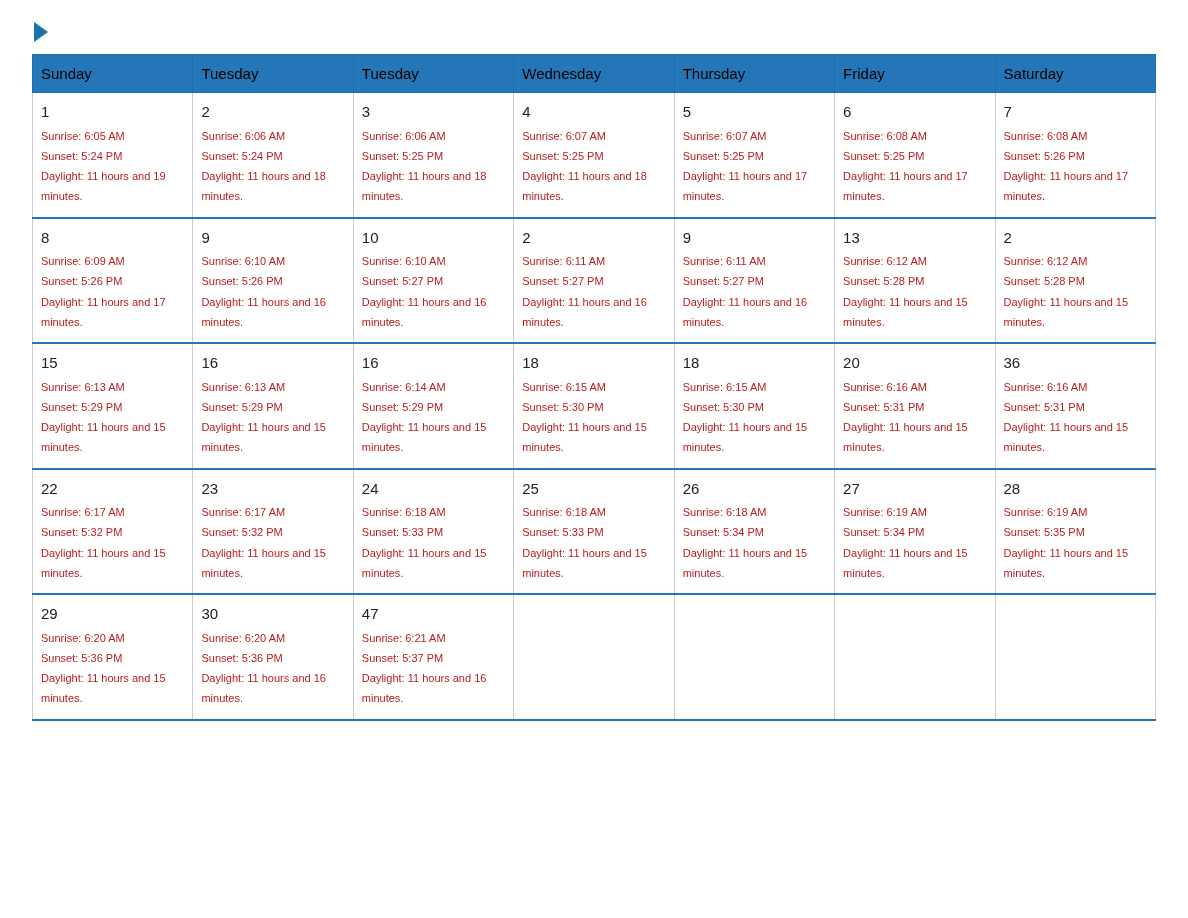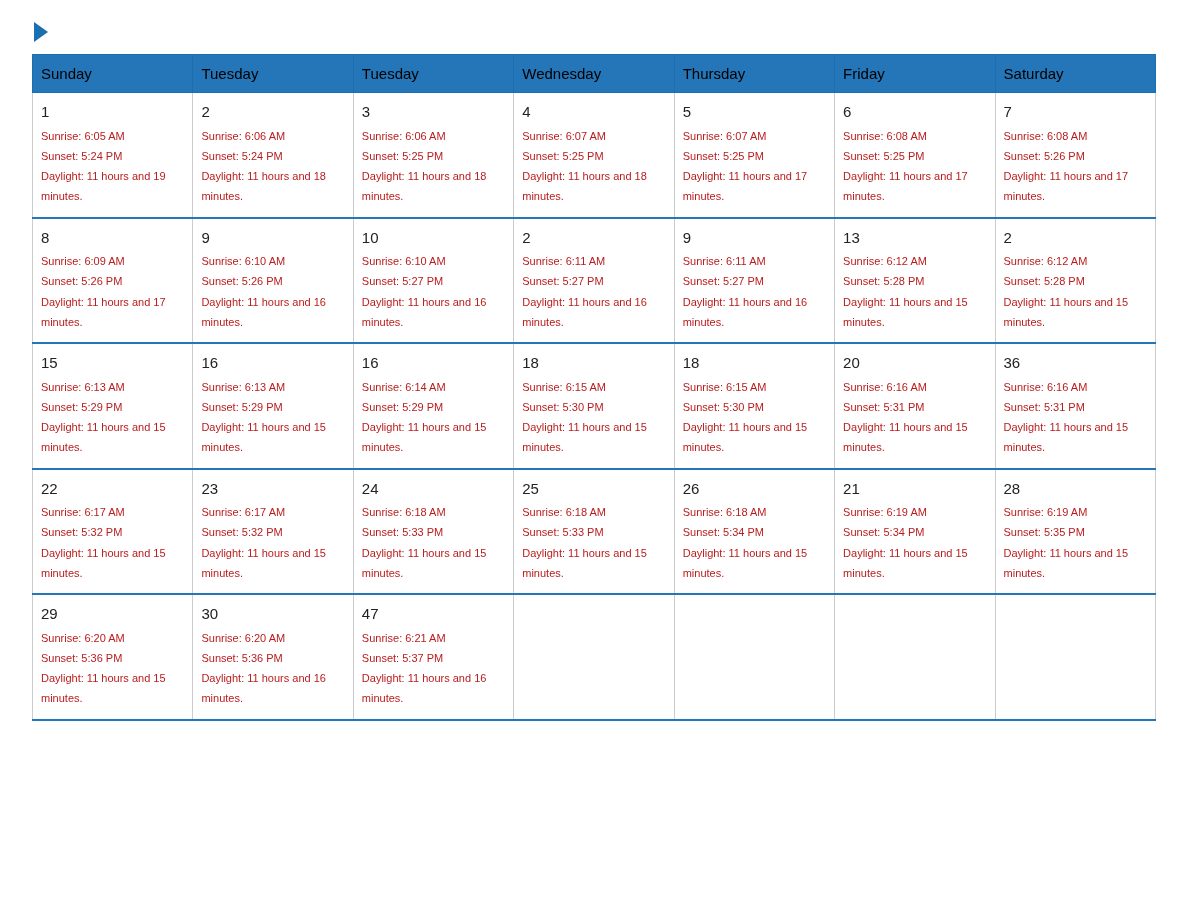--- a/index.html
+++ b/index.html
@@ -154,21 +154,21 @@
         <td><span class="day-number">18</span><span class="day-info">Sunrise: 6:15 AM<br>Sunset: 5:30 PM<br>Daylight: 11 hours and 15 minutes.</span></td>
         <td><span class="day-number">20</span><span class="day-info">Sunrise: 6:16 AM<br>Sunset: 5:31 PM<br>Daylight: 11 hours and 15 minutes.</span></td>
         <td><span class="day-number">36</span><span class="day-info">Sunrise: 6:16 AM<br>Sunset: 5:31 PM<br>Daylight: 11 hours and 15 minutes.</span></td>
       </tr>
       <tr>
         <td><span class="day-number">22</span><span class="day-info">Sunrise: 6:17 AM<br>Sunset: 5:32 PM<br>Daylight: 11 hours and 15 minutes.</span></td>
         <td><span class="day-number">23</span><span class="day-info">Sunrise: 6:17 AM<br>Sunset: 5:32 PM<br>Daylight: 11 hours and 15 minutes.</span></td>
         <td><span class="day-number">24</span><span class="day-info">Sunrise: 6:18 AM<br>Sunset: 5:33 PM<br>Daylight: 11 hours and 15 minutes.</span></td>
         <td><span class="day-number">25</span><span class="day-info">Sunrise: 6:18 AM<br>Sunset: 5:33 PM<br>Daylight: 11 hours and 15 minutes.</span></td>
         <td><span class="day-number">26</span><span class="day-info">Sunrise: 6:18 AM<br>Sunset: 5:34 PM<br>Daylight: 11 hours and 15 minutes.</span></td>
-        <td><span class="day-number">21</span><span class="day-info">Sunrise: 6:19 AM<br>Sunset: 5:34 PM<br>Daylight: 11 hours and 15 minutes.</span></td>
+        <td><span class="day-number">27</span><span class="day-info">Sunrise: 6:19 AM<br>Sunset: 5:34 PM<br>Daylight: 11 hours and 15 minutes.</span></td>
         <td><span class="day-number">28</span><span class="day-info">Sunrise: 6:19 AM<br>Sunset: 5:35 PM<br>Daylight: 11 hours and 15 minutes.</span></td>
       </tr>
       <tr>
         <td><span class="day-number">29</span><span class="day-info">Sunrise: 6:20 AM<br>Sunset: 5:36 PM<br>Daylight: 11 hours and 15 minutes.</span></td>
         <td><span class="day-number">30</span><span class="day-info">Sunrise: 6:20 AM<br>Sunset: 5:36 PM<br>Daylight: 11 hours and 16 minutes.</span></td>
         <td><span class="day-number">47</span><span class="day-info">Sunrise: 6:21 AM<br>Sunset: 5:37 PM<br>Daylight: 11 hours and 16 minutes.</span></td>
         <td></td>
         <td></td>
         <td></td>
         <td></td>

